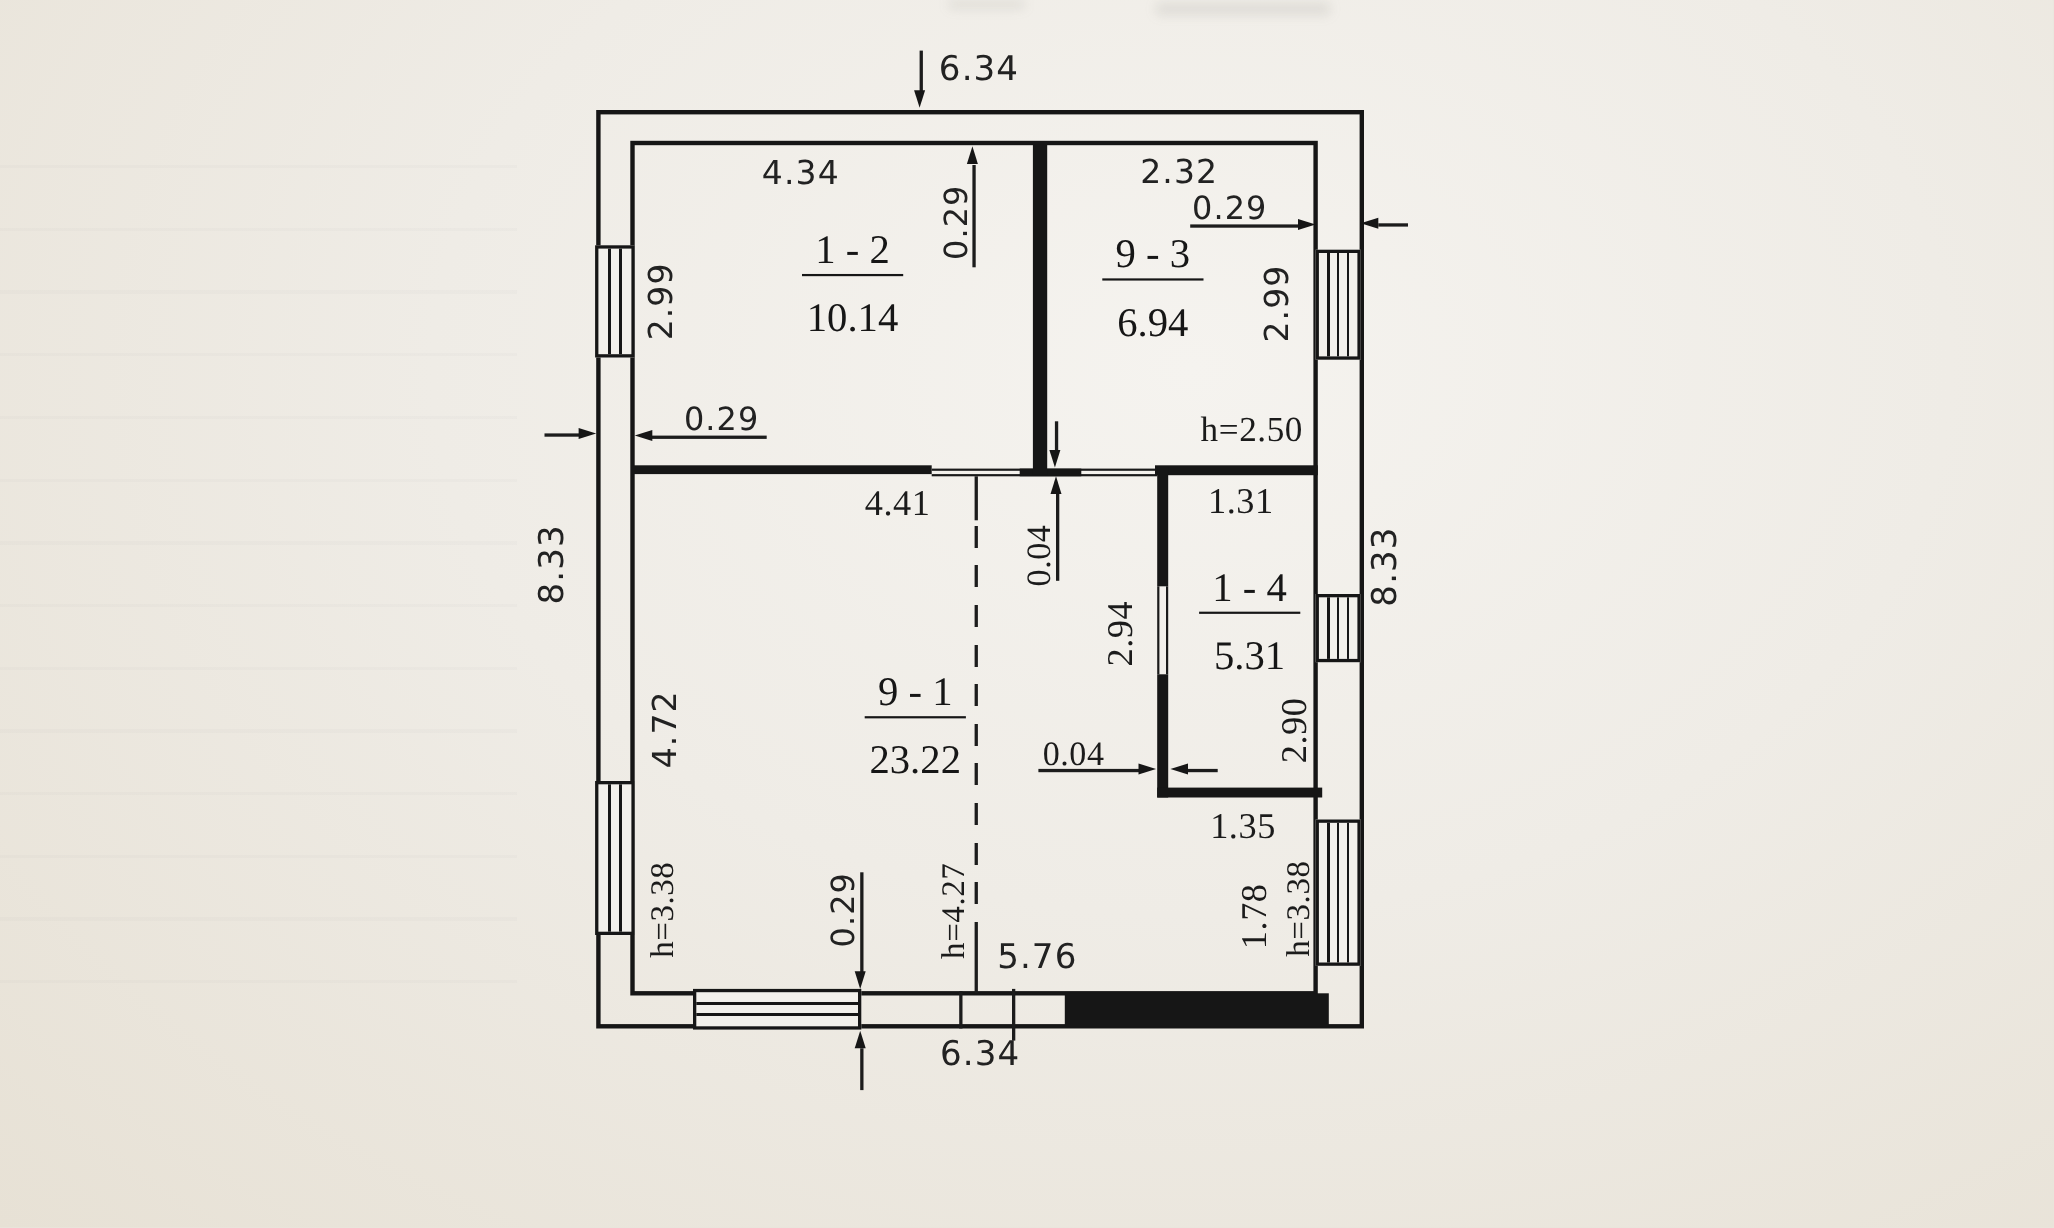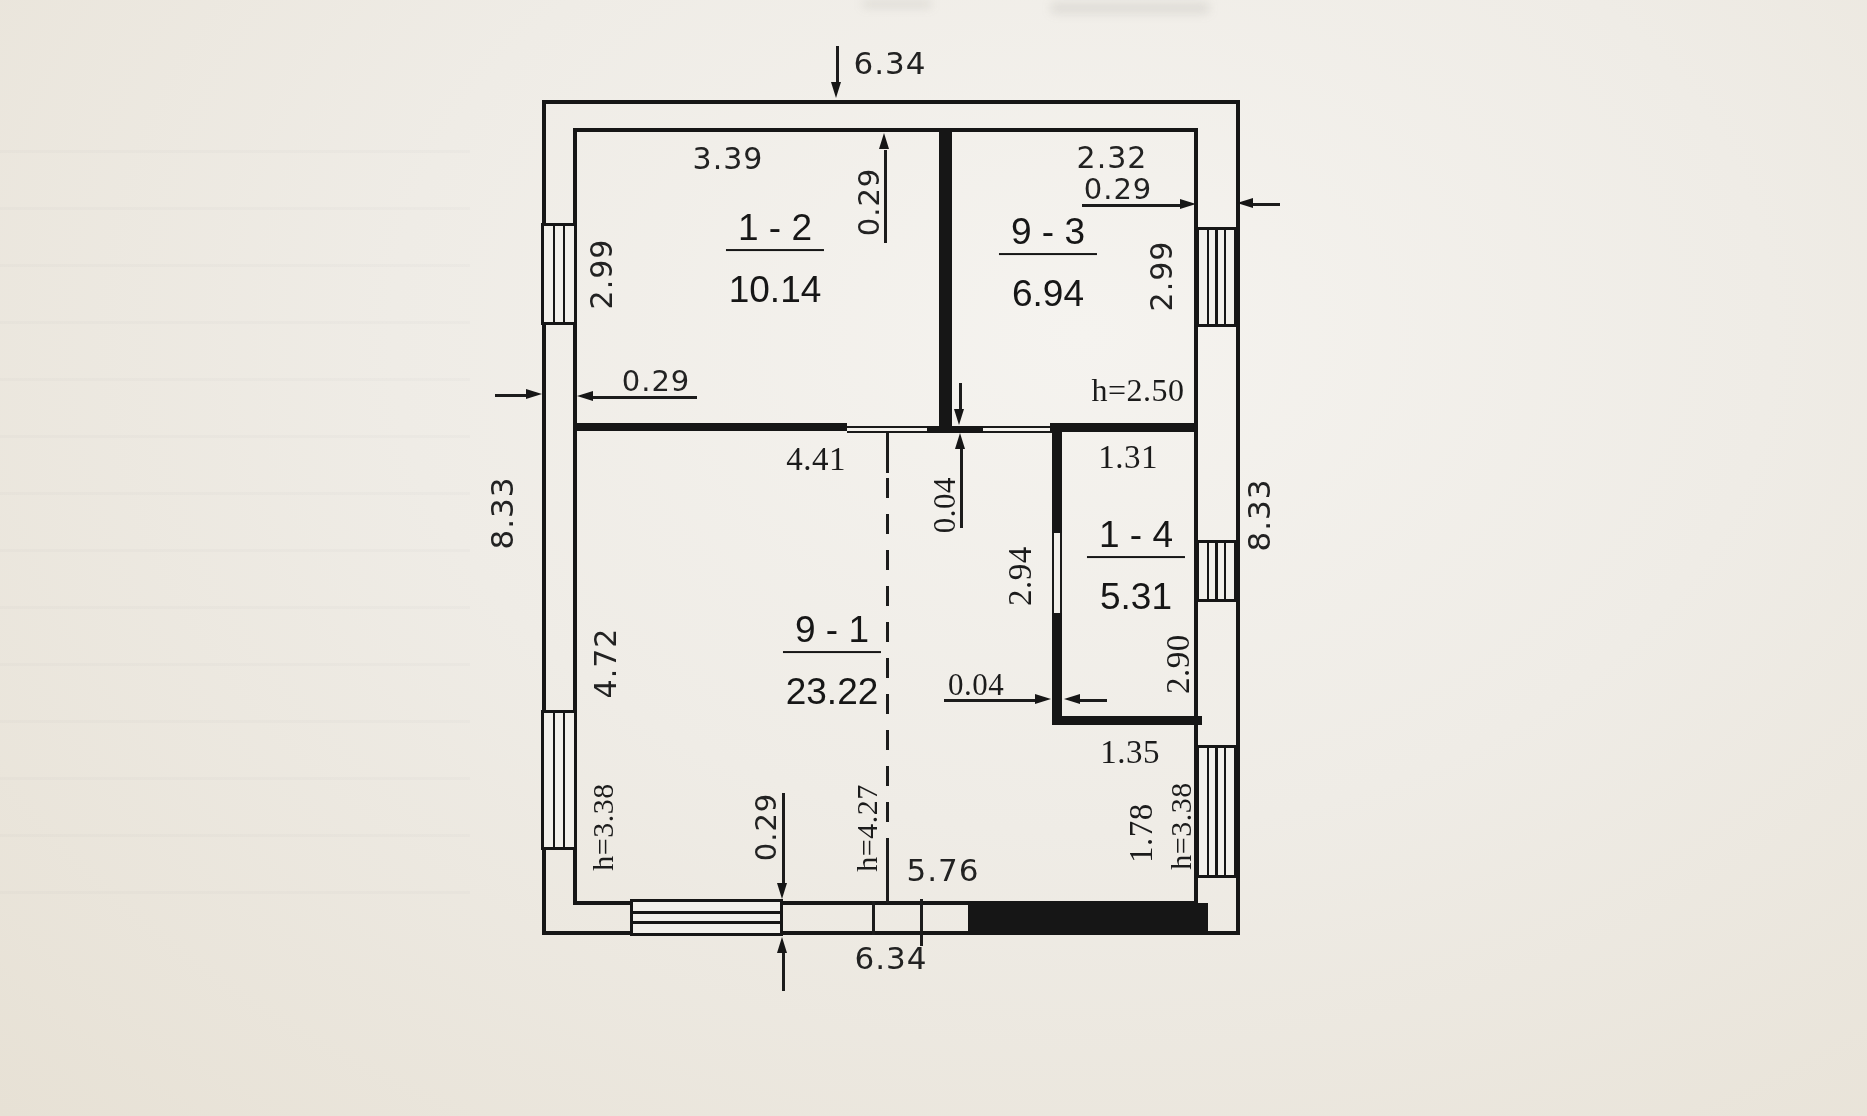--- a/index.html
+++ b/index.html
@@ -25,21 +25,21 @@
   .ar{position:absolute;width:0;height:0;border-style:solid;border-color:transparent;}
   .ar.u{border-width:0 5px 16px 5px;border-bottom-color:#161616;}
   .ar.d{border-width:16px 5px 0 5px;border-top-color:#161616;}
   .ar.l{border-width:5px 16px 5px 0;border-right-color:#161616;}
   .ar.r{border-width:5px 0 5px 16px;border-left-color:#161616;}
   
   .lab{position:absolute;transform:translate(-50%,-50%);font-size:30px;white-space:nowrap;letter-spacing:1px;color:#222;}
   .lab.v{transform:translate(-50%,-50%) rotate(-90deg);}
   .ser{font-family:"Liberation Serif",serif;letter-spacing:.5px;font-size:33px;color:#1b1b1b;}
   .room{position:absolute;transform:translate(-50%,-50%);text-align:center;
-        font-family:Liberation Sans, sans-serif;font-size:37px;color:#161616;line-height:1.12;}
+        font-family:Liberation Serif, serif;font-size:37px;color:#161616;line-height:1.12;}
   .room .rl{display:inline-block;border-bottom:2.5px solid #161616;padding:0 12px 1px;}
   .room .ra{display:block;margin-top:18px;}
 </style>
 </head>
 <body>
 
 <div id="stage">
 
   <div class="abs ghost-lines"></div>
   <div class="abs smudge" style="left:1050px;top:2px;width:160px;height:12px;"></div>
@@ -115,22 +115,22 @@
   <div class="room" style="left:1048px;top:263px;">
     <span class="rl">9 - 3</span>
     <span class="ra">6.94</span>
   </div>
   <div class="room" style="left:1136px;top:566px;">
     <span class="rl">1 - 4</span>
     <span class="ra">5.31</span>
   </div>
 
   <div class="lab" style="left:890px;top:63px;font-size:31px;">6.34</div>
-  <div class="lab" style="left:728px;top:158px;">3.39</div>
-  <div class="lab" style="left:1112px;top:157px;">2.32</div>
+  <div class="lab" style="left:728px;top:158px;">4.34</div>
+  <div class="lab" style="left:1072px;top:157px;">2.32</div>
   <div class="lab" style="left:1118px;top:189px;font-size:29px;">0.29</div>
   <div class="lab v" style="left:869px;top:202px;font-size:29px;">0.29</div>
   <div class="lab v" style="left:601px;top:274px;">2.99</div>
   <div class="lab v" style="left:1161px;top:276px;">2.99</div>
   <div class="lab" style="left:656px;top:381px;font-size:29px;">0.29</div>
   <div class="lab v" style="left:502px;top:513px;font-size:31px;">8.33</div>
   <div class="lab v" style="left:1259px;top:515px;font-size:31px;">8.33</div>
   <div class="lab v" style="left:605px;top:663px;">4.72</div>
   <div class="lab v" style="left:766px;top:827px;font-size:29px;">0.29</div>
   <div class="lab" style="left:943px;top:870px;font-size:31px;">5.76</div>

